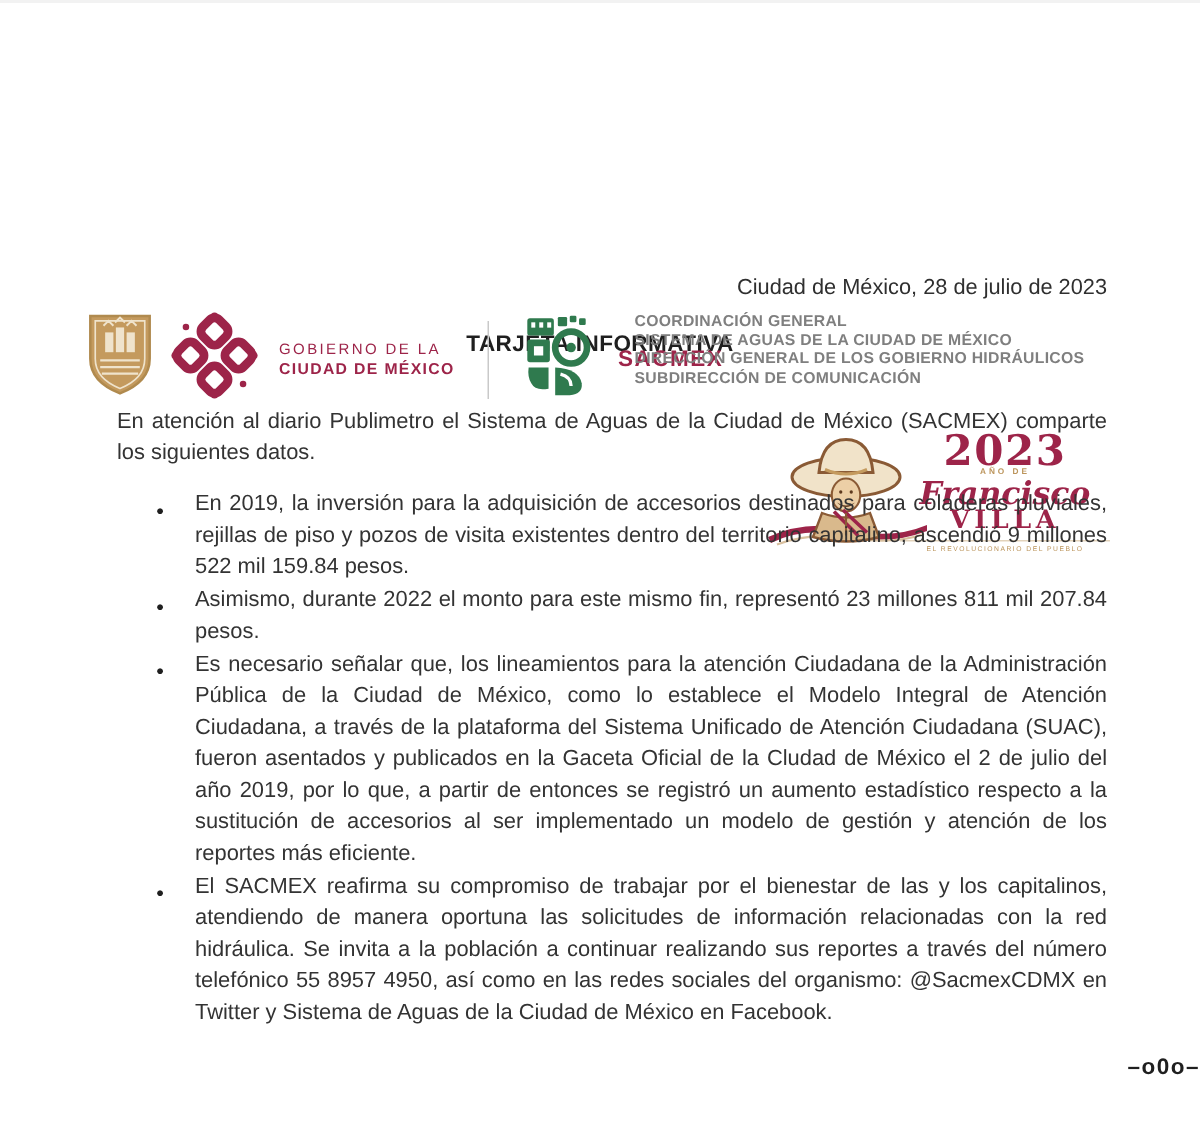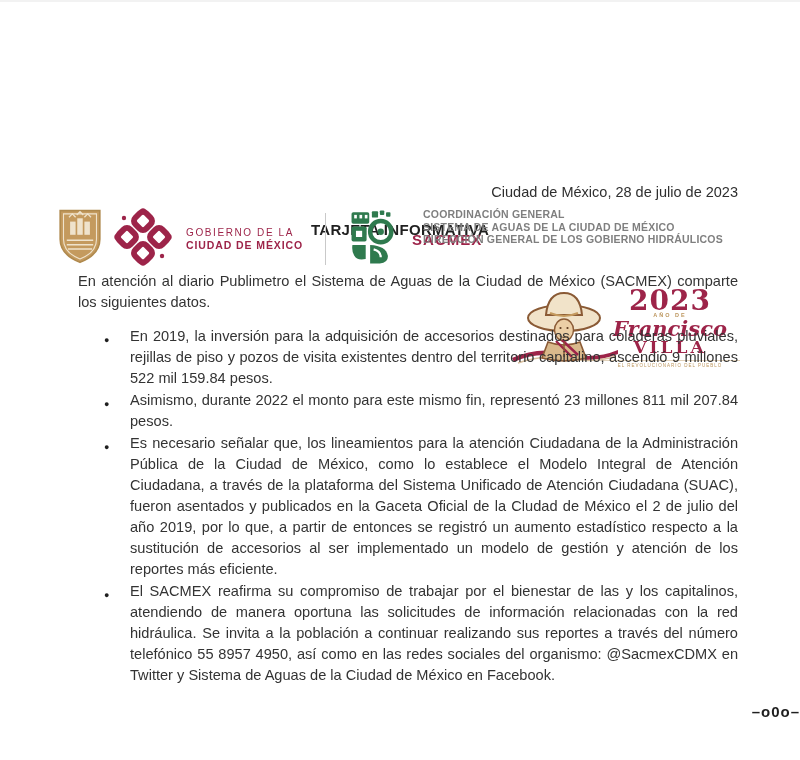--- a/index.html
+++ b/index.html
@@ -113,20 +113,21 @@
         </svg>
       </span>
 
       <span class="sacmex-label">SACMEX</span>
     </div>
 
     <div class="org-block">
       <div class="org-line">COORDINACIÓN GENERAL</div>
       <div class="org-line">SISTEMA DE AGUAS DE LA CIUDAD DE MÉXICO</div>
       <div class="org-line">DIRECCIÓN GENERAL DE LOS GOBIERNO HIDRÁULICOS</div>
+      <div class="org-line">SUBDIRECCIÓN DE COMUNICACIÓN</div>
     </div>
   </div>
 
   <div class="villa">
     <span class="villa-art">
       <svg width="108" height="90" viewBox="0 0 108 90">
 
         <path d="M0,76 Q26,64 54,71 Q82,78 106,68 L106,72 Q80,82 52,75 Q24,69 2,80 Z" fill="#9d2449"></path>
         <path d="M6,81 Q30,72 58,77 Q84,81 104,74" fill="none" stroke="#d8bf9e" stroke-width="1.5"></path>
 

